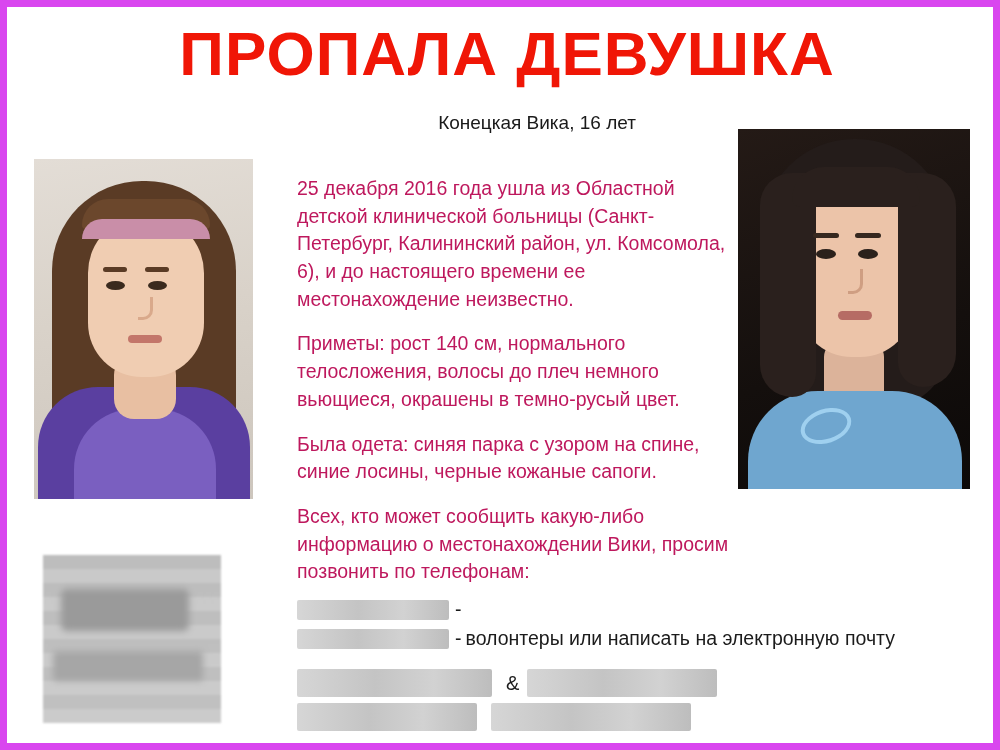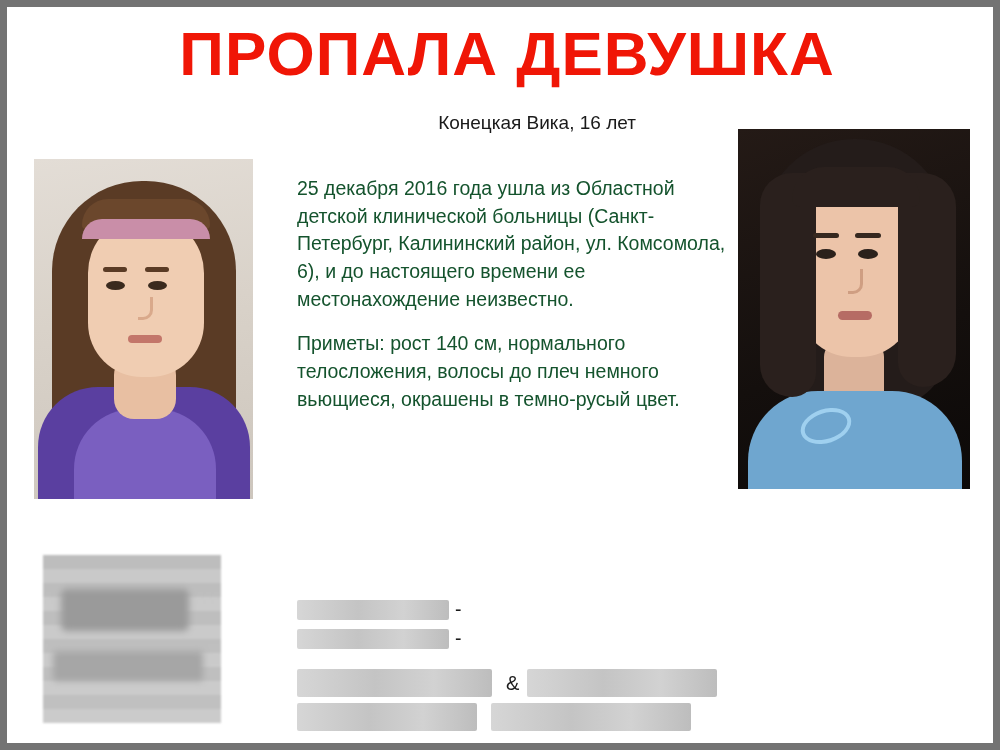--- a/index.html
+++ b/index.html
@@ -12,21 +12,21 @@
     height: 750px;
     overflow: hidden;
     font-family: "Liberation Sans", sans-serif;
   }
   .poster {
     position: relative;
     width: 1000px;
     height: 750px;
     background: #ffffff;
     box-sizing: border-box;
-    border: 7px solid #737373;
+    border: 7px solid #d946ef;
     overflow: hidden;
   }
   .inner {
     position: absolute;
     inset: 0;
     background: #fff;
   }
 
   
   .title {
@@ -109,21 +109,21 @@
   .pr-nose { position:absolute; left:110px; top:140px; width:12px; height:22px; border-right:3px solid #cf9e82; border-bottom:3px solid #cf9e82; border-radius:0 0 10px 0; }
   .pr-mouth { position:absolute; left:100px; top:182px; width:34px; height:9px; background:#b66c64; border-radius:8px; }
   .pr-bow { position:absolute; left:62px; top:280px; width:44px; height:26px; border:4px solid #9fd0ef; border-radius:50% 50% 50% 50%; transform:rotate(-18deg); }
 
   
   .body-text {
     position: absolute;
     left: 290px;
     top: 168px;
     width: 448px;
-    color: #14532d;
+    color: #be185d;
     font-size: 19.5px;
     line-height: 1.42;
   }
   .para { margin: 0 0 17px 0; }
   .para.tight { margin-bottom: 16px; }
 
   
   .contacts {
     position: absolute;
     left: 290px;
@@ -254,30 +254,33 @@
       <div class="pr-mouth"></div>
       <div class="pr-bow"></div>
     </div>
 
     <div class="watermark"></div>
     <div class="watermark-sub"></div>
 
     <div class="body-text">
       <p class="para">25 декабря 2016 года ушла из Областной детской клинической больницы (Санкт-Петербург, Калининский район, ул. Комсомола, 6), и до настоящего времени ее местонахождение неизвестно.</p>
       <p class="para">Приметы: рост 140 см, нормального телосложения, волосы до плеч немного вьющиеся, окрашены в темно-русый цвет.</p>
+      <p class="para">Была одета: синяя парка с узором на спине, синие лосины, черные кожаные сапоги.</p>
+      <p class="para tight">Всех, кто может сообщить какую-либо информацию о местонахождении Вики, просим позвонить по телефонам:</p>
     </div>
 
     <div class="contacts">
       <div class="contact-row">
         <span class="redacted r1"></span>
         <span class="contact-dash">-</span>
       </div>
       <div class="contact-row">
         <span class="redacted r2"></span>
         <span class="contact-dash">-</span>
+        <span>волонтеры или написать на электронную почту</span>
       </div>
     </div>
 
     <div class="bottom-block">
       <div class="bottom-row">
         <span class="redacted rb1"></span>
         <span class="amp">&amp;</span>
         <span class="redacted rb2"></span>
       </div>
       <div class="bottom-row2">

